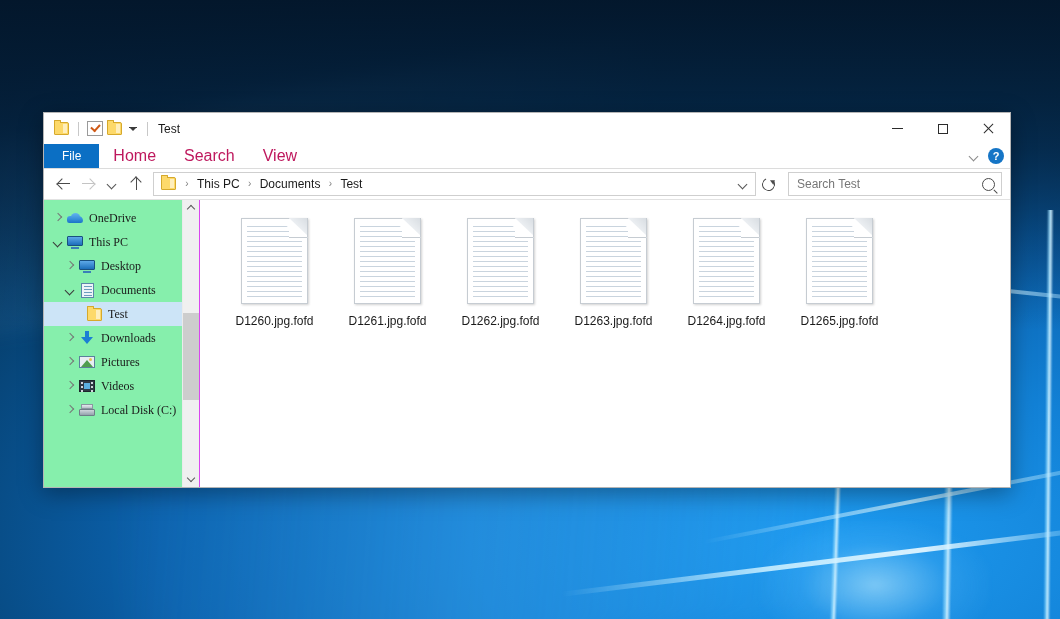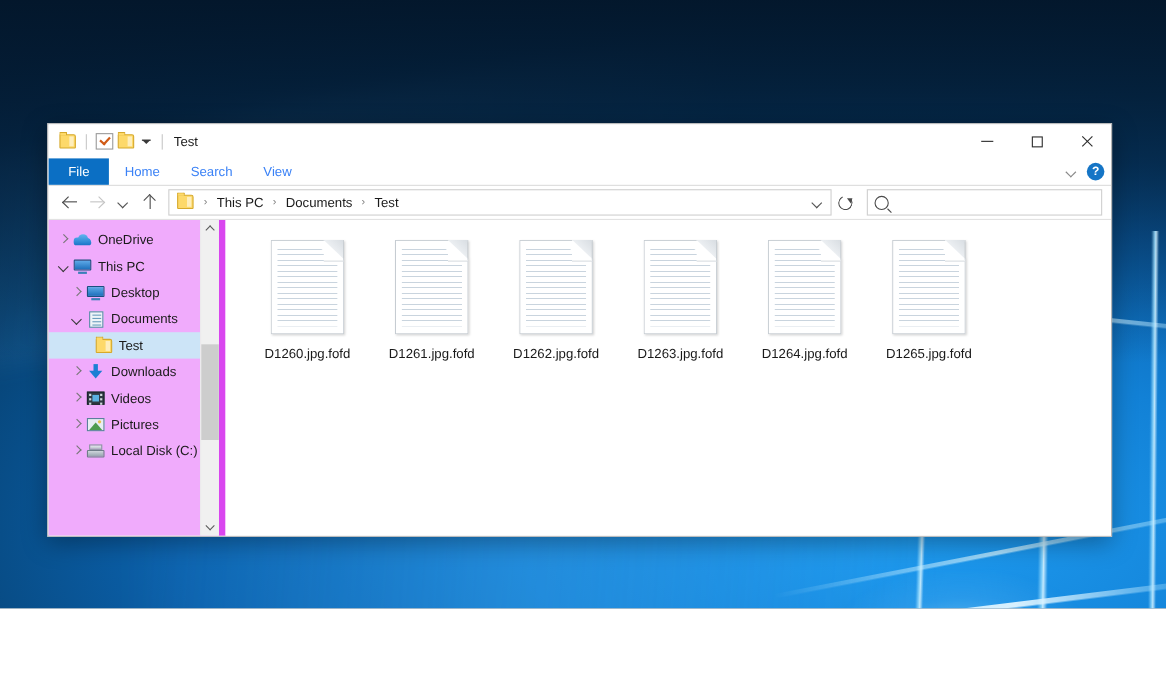--- a/index.html
+++ b/index.html
@@ -4,21 +4,21 @@
 <style>
   html, body {
     margin: 0; padding: 0;
     width: 1060px; height: 619px;
     overflow: hidden;
     font-family: "Liberation Sans", sans-serif;
   }
 
   #desktop {
     position: relative;
-    width: 1060px; height: 553px;
+    width: 1060px; height: 619px;
     overflow: hidden;
     background: #0a3d62;
   }
 
   
   .wall-base {
     position: absolute; inset: 0;
     background:
       radial-gradient(120% 100% at 78% 88%, #1e9bf0 0%, #1281d6 28%, #0b62ae 52%, #06406f 74%, #05294a 100%),
       linear-gradient(160deg, #062a4b 0%, #07365e 40%, #0a4f8a 100%);
@@ -154,21 +154,21 @@
   
   .ribbon {
     height: 24px; flex: 0 0 24px;
     display: flex; align-items: stretch;
     border-bottom: 1px solid #dcdcdc;
     background: #ffffff;
     position: relative;
   }
   .rtab {
     display: flex; align-items: center; justify-content: center;
-    font-size: 12px; color: #3b82f6; padding: 0 14px; cursor: default;
+    font-size: 16px; color: #be185d; padding: 0 14px; cursor: default;
   }
   .rtab.file {
     background: #0b6fc4; color: #ffffff; padding: 0 18px; font-size: 12px;
   }
   .ribbon-right {
     position: absolute; right: 6px; top: 0; height: 24px;
     display: flex; align-items: center; gap: 9px;
   }
   .chev-collapse {
     width: 10px; height: 10px; position: relative;
@@ -261,24 +261,25 @@
   .mag::after {
     content:""; position:absolute; right:-4px; bottom:-3px; width:5px; height:1.3px;
     background:#4a4a4a; transform: rotate(45deg);
   }
 
   
   .wbody { flex: 1 1 auto; display: flex; min-height: 0; }
 
   .navpane {
     width: 155px; flex: 0 0 155px;
-    background: #f0abfc;
-    border-right: 6px solid #d946ef;
+    background: #86efac;
+    border-right: 1px solid #d946ef;
     display: flex; position: relative;
     overflow: hidden;
+    font-family: Liberation Serif, serif;
   }
   .navlist { flex: 1 1 auto; padding-top: 6px; overflow: hidden; }
   .navitem {
     height: 24px; display: flex; align-items: center;
     font-size: 12px; color: #1a1a1a; cursor: default;
     padding-right: 4px; white-space: nowrap;
   }
   .navitem.selected { background: #cce4f7; }
   .twisty {
     width: 16px; flex: 0 0 16px; height: 16px; position: relative;
@@ -589,20 +590,21 @@
         <div class="crumb-drop">
             <div class="chev-sm"></div>
           </div>
       </div>
 
       <div class="refresh-btn">
           <div class="refresh-glyph"></div>
         </div>
 
       <div class="searchbox">
+        <input type="text" placeholder="Search Test" style="">
         <div class="mag"></div>
       </div>
     </div>
 
     <div class="wbody">
 
       <div class="navpane">
         <div class="navlist">
 
           <div class="navitem" style="padding-left:6px">
@@ -649,31 +651,31 @@
             <div class="nav-ico">
                 <div class="ic-download"></div>
               </div>
             <div class="nav-label">Downloads</div>
           </div>
 
 
           <div class="navitem" style="padding-left:18px">
             <div class="twisty closed"></div>
             <div class="nav-ico">
-                <div class="ic-video"></div>
-              </div>
-            <div class="nav-label">Videos</div>
+                <div class="ic-pic"></div>
+              </div>
+            <div class="nav-label">Pictures</div>
           </div>
 
           <div class="navitem" style="padding-left:18px">
             <div class="twisty closed"></div>
             <div class="nav-ico">
-                <div class="ic-pic"></div>
-              </div>
-            <div class="nav-label">Pictures</div>
+                <div class="ic-video"></div>
+              </div>
+            <div class="nav-label">Videos</div>
           </div>
 
           <div class="navitem" style="padding-left:18px">
             <div class="twisty closed"></div>
             <div class="nav-ico">
                 <div class="ic-drive"></div>
               </div>
             <div class="nav-label">Local Disk (C:)</div>
           </div>
 

